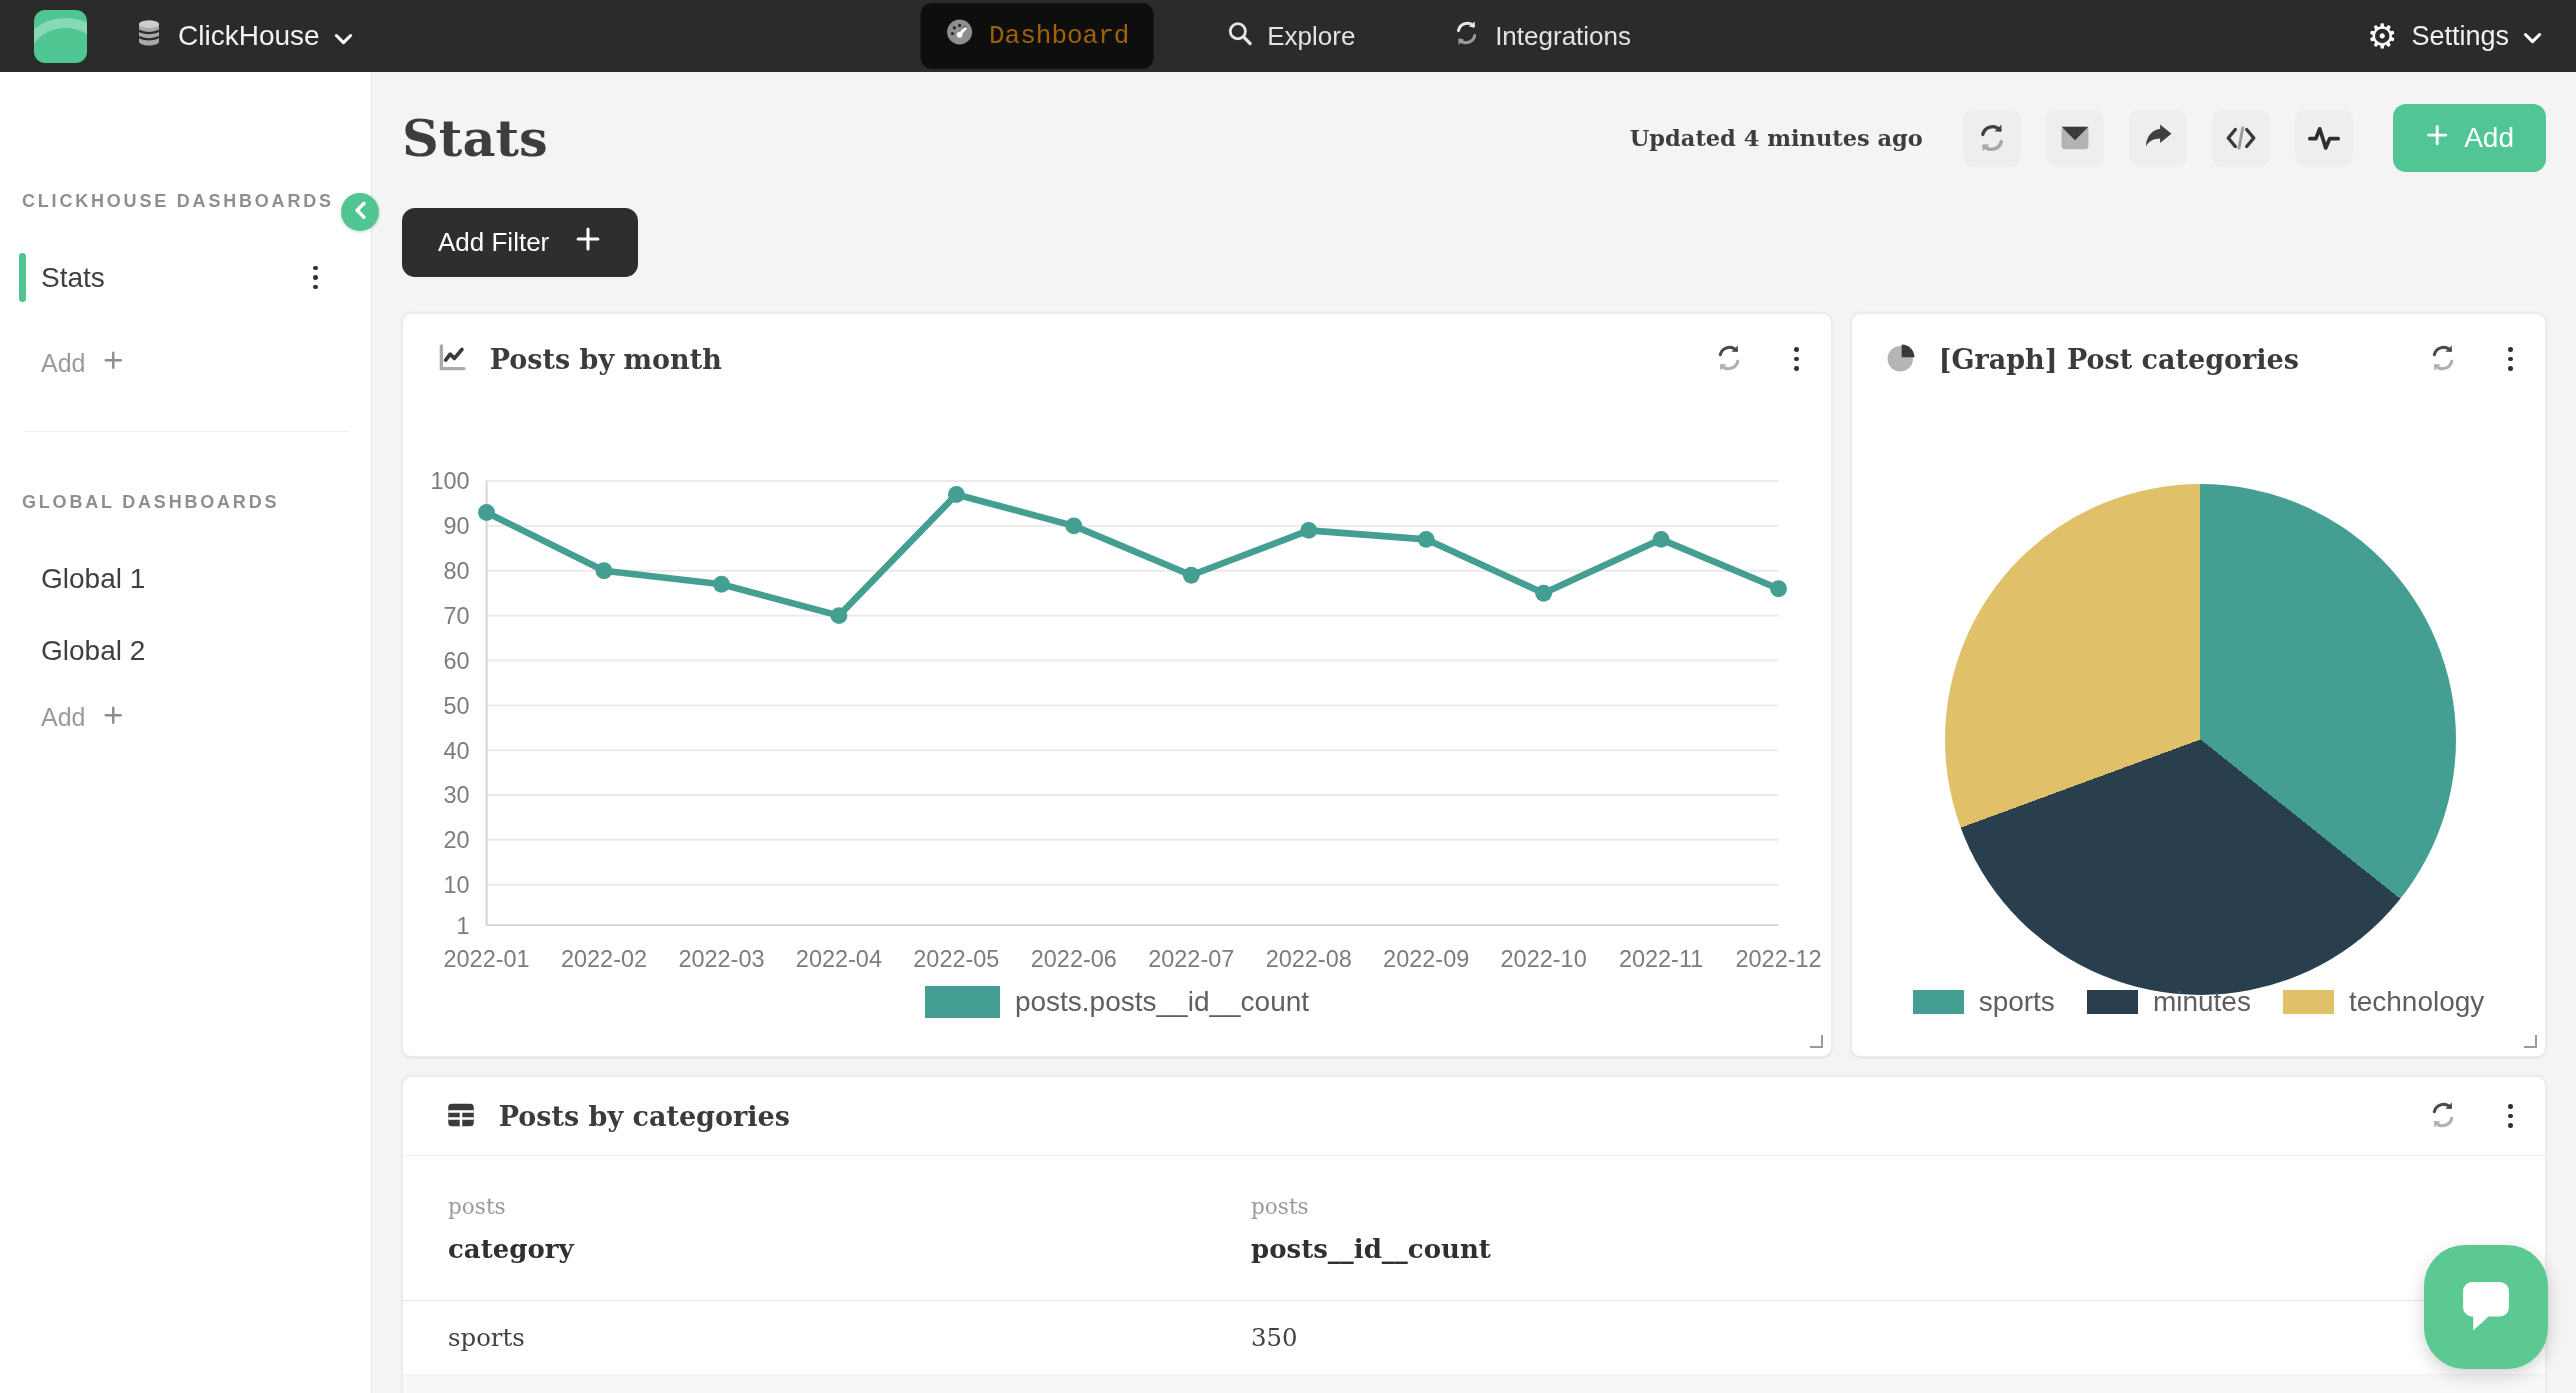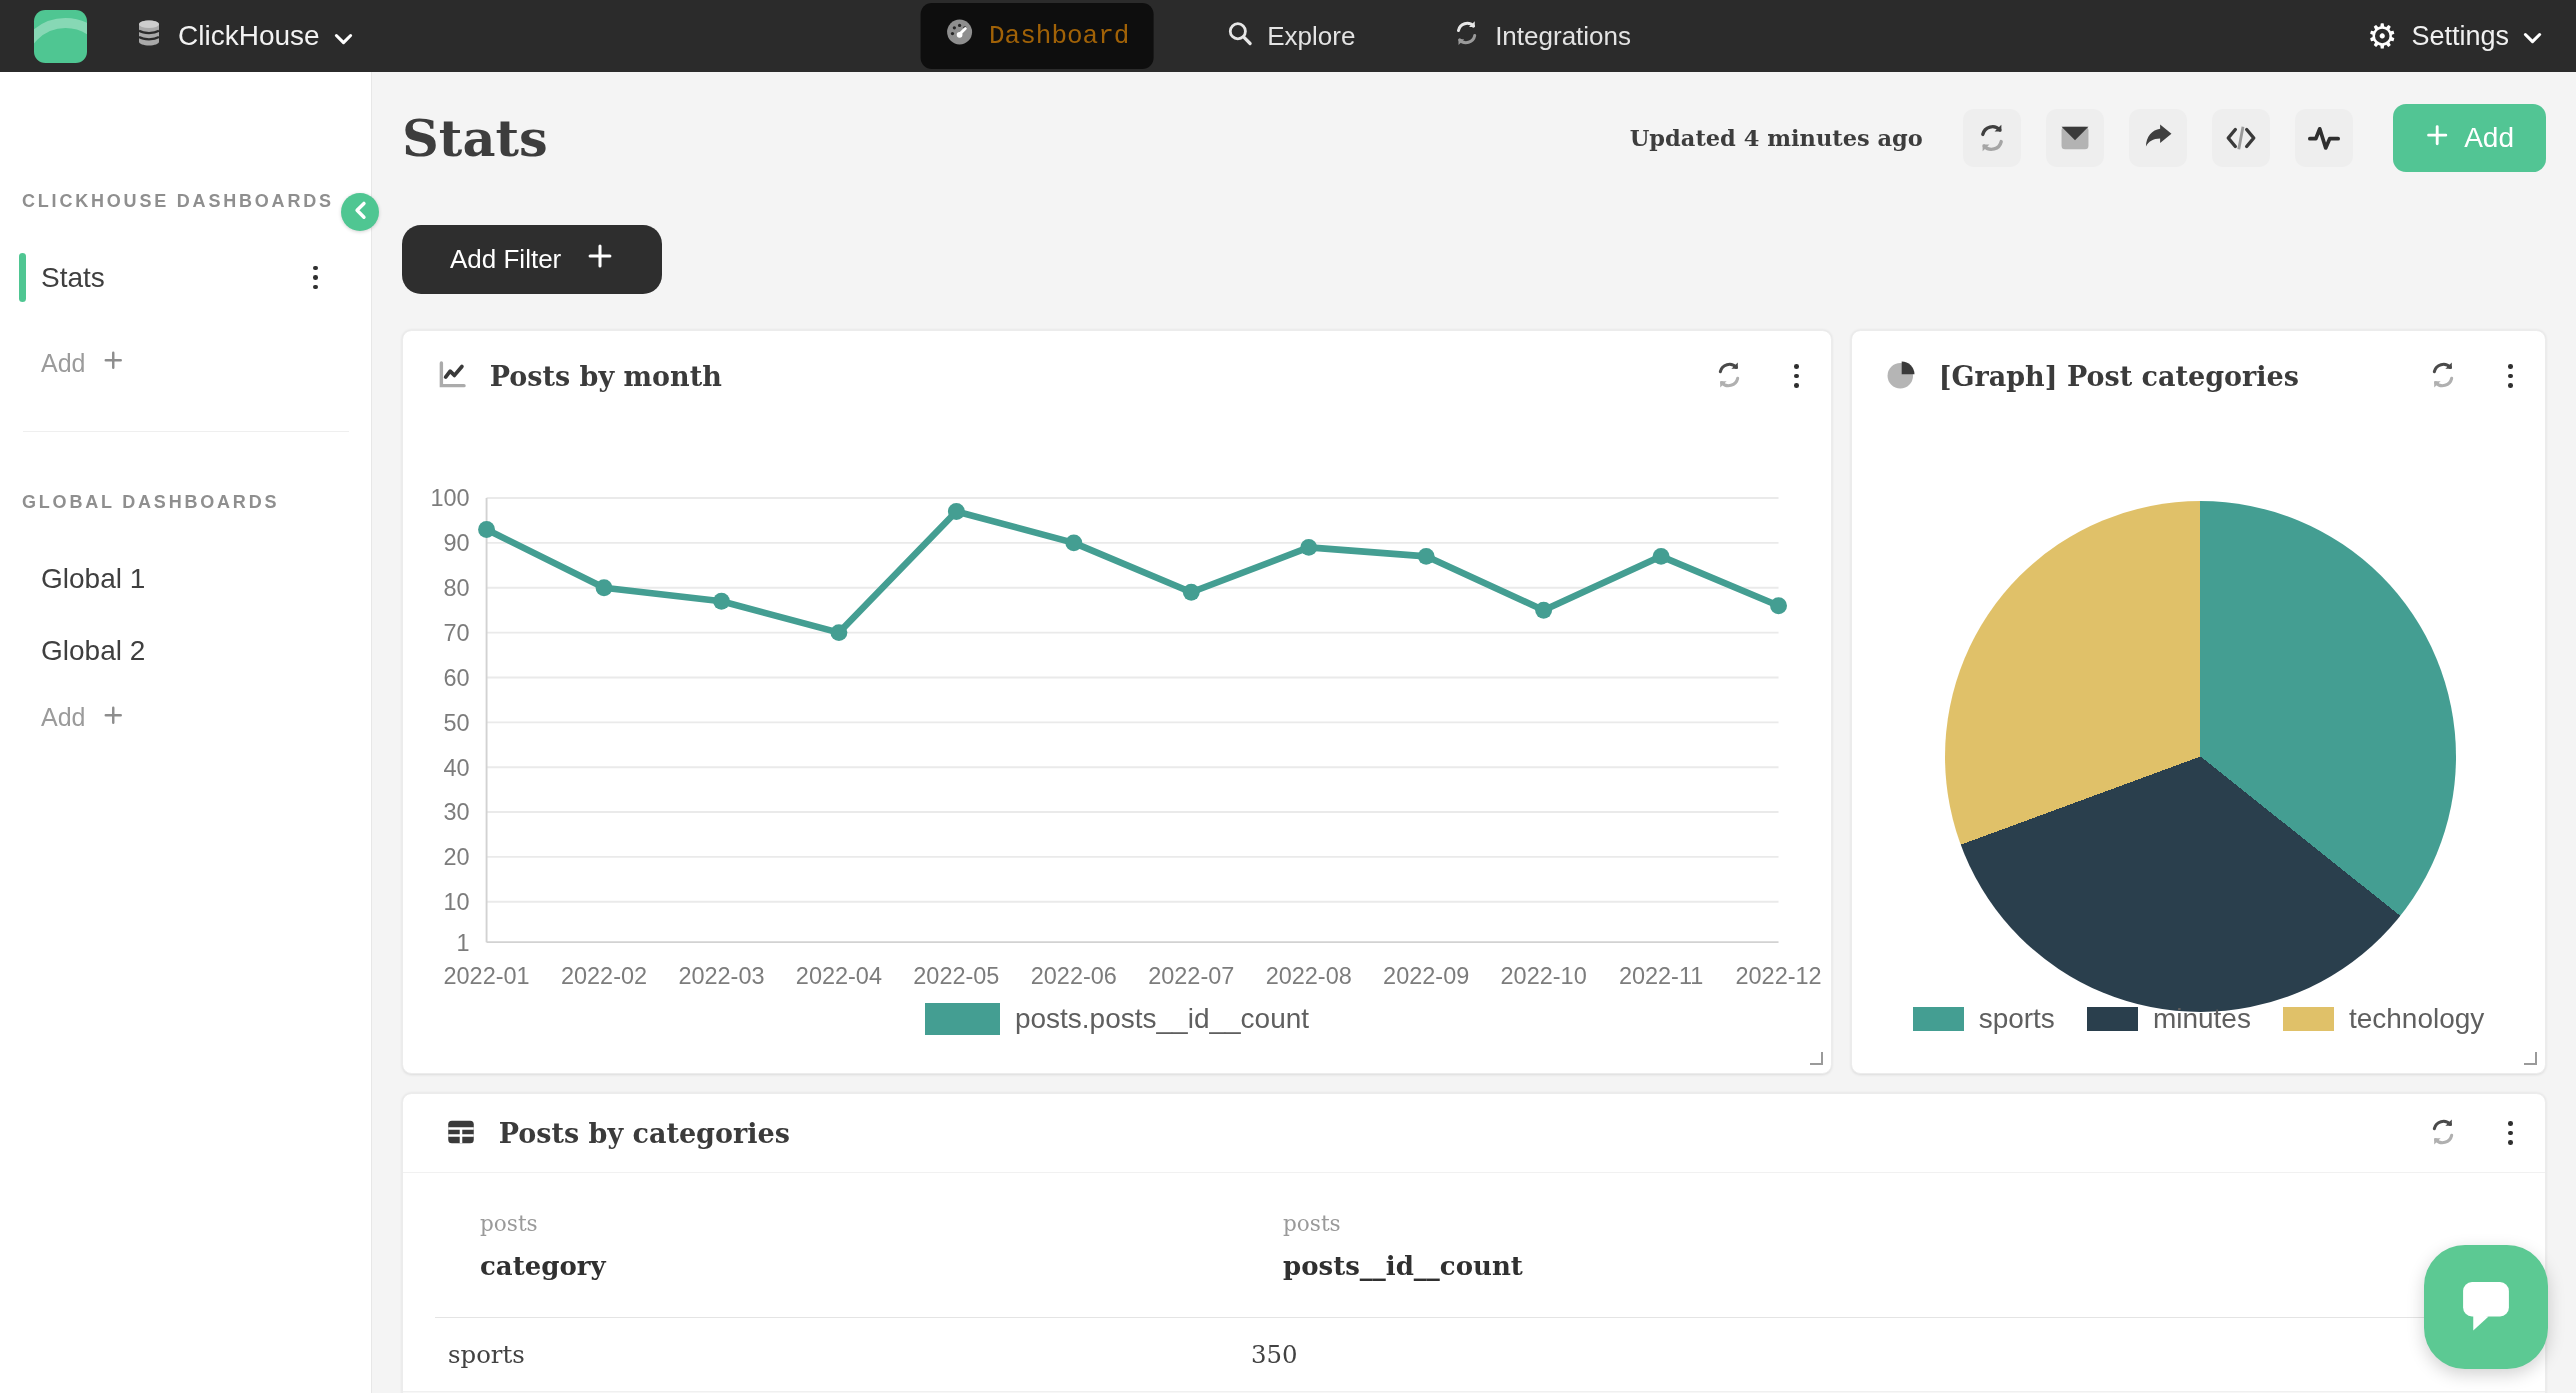--- a/index.html
+++ b/index.html
@@ -32,21 +32,21 @@
   .divider{height:1.9px;background:#efefef;margin:53px 22.5px 0 22.5px;}
   .sideGroupTop{margin-top:60px;}
 
   .main{flex:1;min-width:0;padding:0 30px;position:relative;overflow:hidden;}
   .mainHeader{margin-top:32px;display:flex;align-items:center;}
   .pageTitle{font-size:51px;font-weight:700;color:#3d3d3d;margin:0;}
   .headerRight{margin-left:auto;display:flex;align-items:center;gap:25px;}
   .updated{font-size:22.5px;font-weight:700;color:#3d3d3d;margin-right:15px;}
   .iconTile{width:58px;height:58px;border-radius:11.3px;background:#eeeeee;display:flex;align-items:center;justify-content:center;cursor:pointer;}
   .addBtn{height:68px;border-radius:13px;background:#52c594;color:#fff;display:flex;align-items:center;gap:15px;font-size:28px;padding:0 32px;border:none;cursor:pointer;margin-left:15px;}
-  .addFilter{margin-top:53px;height:69px;border-radius:19px;background:#2e2e2e;color:#fff;display:inline-flex;align-items:center;gap:24.4px;font-size:26px;padding:0 48px;border:none;cursor:pointer;}
+  .addFilter{margin-top:36px;height:69px;border-radius:13px;background:#2e2e2e;color:#fff;display:inline-flex;align-items:center;gap:24.4px;font-size:26px;padding:0 36px;border:none;cursor:pointer;}
 
   .cardsRow{margin-top:36px;display:flex;gap:19px;}
   .card{background:#fff;border-radius:9.4px;box-shadow:0 0.9px 2.8px rgba(0,0,0,.10);border:0.9px solid #ececec;position:relative;}
   .cardLine{width:1430px;height:744px;}
   .cardPie{flex:1;height:744px;}
   .cardHeader{height:90px;display:flex;align-items:center;padding:0 32px;gap:20.7px;}
   .cardTitle{font-size:27px;font-weight:700;color:#3b3b3b;}
   .cardHeaderIcons{margin-left:auto;display:flex;align-items:center;gap:49px;}
   .resizeHandle{position:absolute;right:8.4px;bottom:8.4px;width:13px;height:13px;border-right:2.8px solid #9a9a9a;border-bottom:2.8px solid #9a9a9a;cursor:nwse-resize;}
 
@@ -54,21 +54,21 @@
   .legendRow{position:absolute;top:672px;left:0;right:0;display:flex;justify-content:center;align-items:center;gap:15px;}
   .legendSwatch{width:75px;height:32px;display:inline-block;}
   .legendLabel{font-size:28px;color:#5f5f5f;}
   .pieLegendRow{position:absolute;top:672px;left:0;right:0;display:flex;justify-content:center;align-items:center;gap:32px;}
   .pieLegendItem{display:flex;align-items:center;gap:15px;}
   .pieSwatch{width:51px;height:23.5px;display:inline-block;}
   .pieCircle{position:absolute;top:170px;left:93px;width:511px;height:511px;border-radius:50%;}
 
   .cardTable{margin-top:19px;height:582px;width:100%;}
   .cardTable .cardHeader{height:79px;border-bottom:0.9px solid #f1f1f1;padding-left:41px;}
-  .tableCols{display:grid;grid-template-columns:803px 1fr;padding:38px 12px 36px 45px;border-bottom:1.9px solid #e4e4e4;margin-left:32px;}
+  .tableCols{display:grid;grid-template-columns:803px 1fr;padding:38px 12px 36px 45px;border-bottom:1.9px solid #e4e4e4;}
   .tcol-group{font-size:21.6px;color:#9a9a9a;font-family:"DejaVu Serif",serif;}
   .tcol-field{font-size:26px;font-weight:700;color:#303030;margin-top:15px;font-family:"DejaVu Serif",serif;}
   .trow{display:grid;grid-template-columns:803px 1fr;padding-left:45px;height:74px;align-items:center;font-size:24.4px;color:#424242;font-family:"DejaVu Serif",serif;border-bottom:0.9px solid #f0f0f0;}
   .trow:nth-child(even){background:#f7f7f7;}
 
   .chatBubble{position:absolute;right:28px;bottom:24.4px;width:124px;height:124px;border-radius:41px;background:#5cc993;display:flex;align-items:center;justify-content:center;box-shadow:0 5.6px 17px rgba(0,0,0,.18);cursor:pointer;z-index:9;}
 </style>
 </head>
 <body>
 

